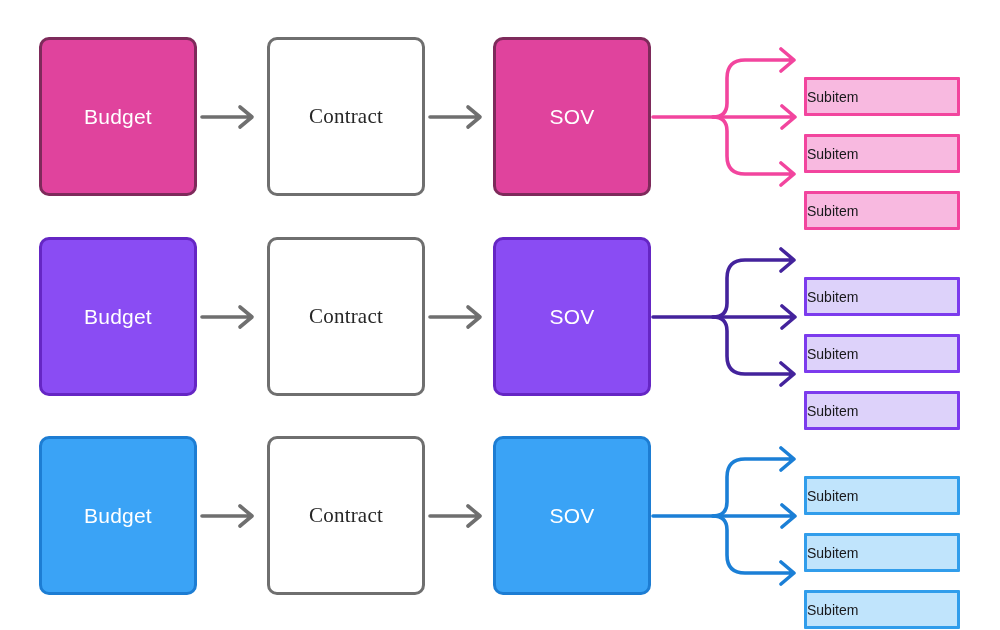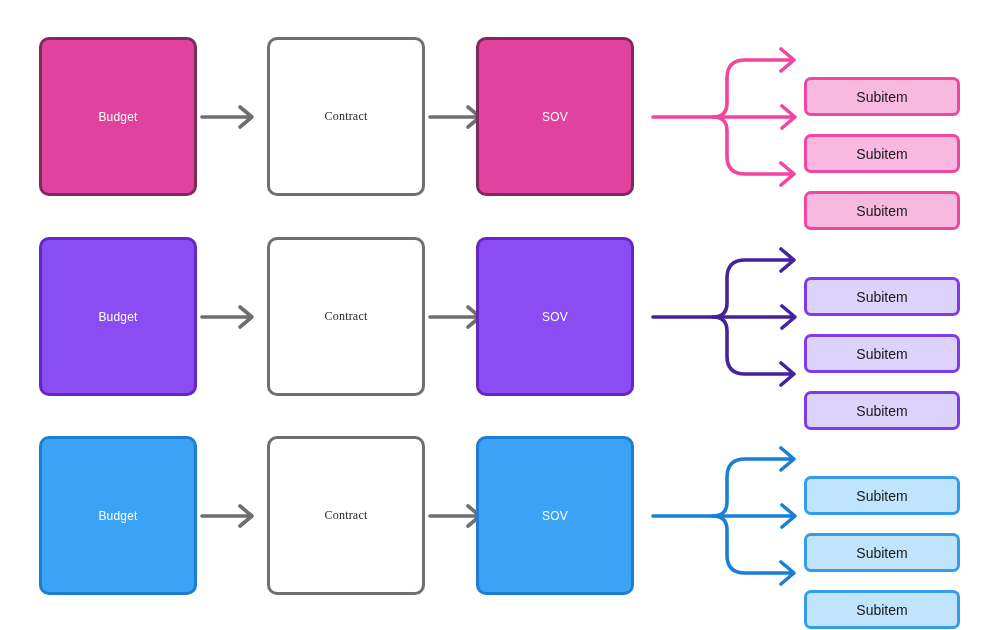--- a/index.html
+++ b/index.html
@@ -20,53 +20,53 @@
   .row2{top:237px}
   .row3{top:436px}
 
   .box{
     position:absolute;top:0;height:159px;width:158px;
     box-sizing:border-box;
     border-radius:10px;
     border:3px solid var(--box-border);
     background:var(--box-fill);
     display:flex;align-items:center;justify-content:center;
-    font-size:12px;
+    font-size:21px;
     color:var(--box-text);
     letter-spacing:.2px;
   }
   .budget{left:39px}
   .contract{
     left:267px;
     background:var(--contract-fill);
     border-color:var(--contract-border);
     color:var(--contract-text);
     font-family:Liberation Serif, serif;
   }
-  .sov{left:476px}
+  .sov{left:493px}
 
   .harrow{
     position:absolute;top:64.5px;width:62px;height:30px;
     color:var(--arrow-color);
   }
   .a1{left:200px}
   .a2{left:428px}
 
   .fork{
     position:absolute;left:651px;top:0;width:153px;height:159px;
     color:var(--fork);
   }
 
   .subitem{
     position:absolute;left:804px;width:156px;height:39px;
     box-sizing:border-box;
-    border-radius:7px;
+    border-radius:1px;
     border:3px solid var(--sub-border);
     background:var(--sub-fill);
-    display:flex;align-items:center;justify-content:center;
+    display:flex;align-items:center;
     font-size:14px;
     color:var(--sub-text);
   }
   .s1{top:40px}
   .s2{top:97px}
   .s3{top:154px}
 
   svg{display:block}
 </style>
 </head>

